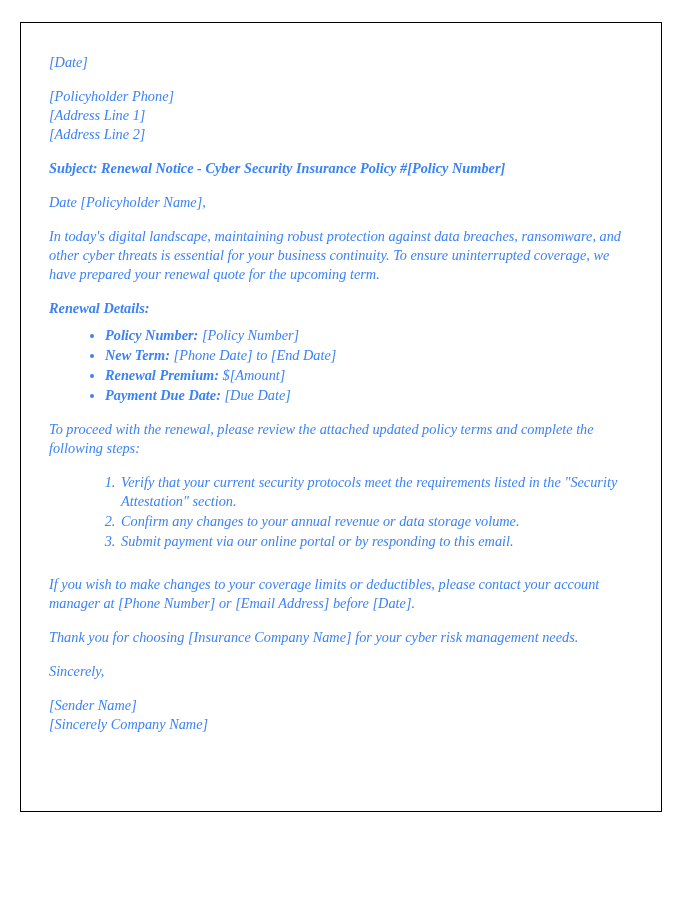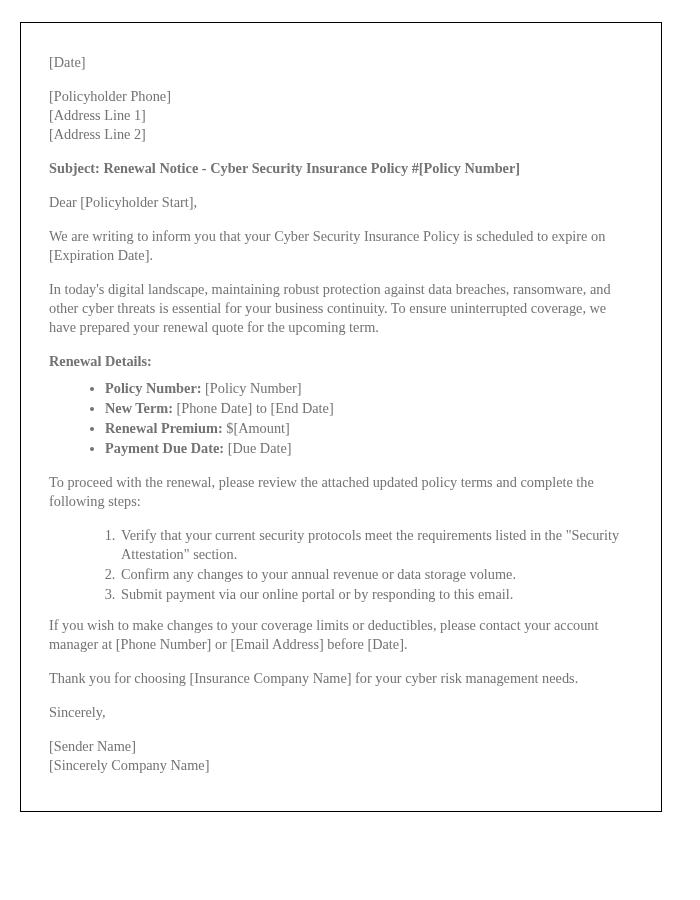--- a/index.html
+++ b/index.html
@@ -21,21 +21,22 @@
     height: 790px;
     border: 1px solid #000000;
     background: #ffffff;
     box-sizing: border-box;
     overflow: hidden;
   }
   #content {
     padding: 30px 30px 0 28px;
     font-size: 14.3px;
     line-height: 1.33;
-    color: #737373;
+    color: #3b82f6;
+    font-style: italic;
   }
   p {
     margin: 0 0 15px 0;
   }
   .addr-block {
     margin: 0 0 15px 0;
   }
   .addr-block div {
     margin: 0;
   }
@@ -52,21 +53,21 @@
   }
   ul.details {
     list-style-type: disc;
     margin: 0 0 15px 0;
     padding-left: 56px;
   }
   ul.details li {
     margin: 0 0 1px 0;
   }
   ol.steps {
-    margin: 0 0 12px 0;
+    margin: 0 0 24px 0;
     padding-left: 70px;
   }
   ol.steps li {
     margin: 0 0 1px 0;
     padding-left: 2px;
   }
   .sig div {
     margin: 0;
   }
 </style>
@@ -79,23 +80,22 @@
     <p>[Date]</p>
 
     <div class="addr-block">
       <div>[Policyholder Phone]</div>
       <div>[Address Line 1]</div>
       <div>[Address Line 2]</div>
     </div>
 
     <p class="subject">Subject: Renewal Notice - Cyber Security Insurance Policy #[Policy Number]</p>
 
-    <p>Dear [Policyholder Start],</p>
+    <p>Date [Policyholder Name],</p>
 
-    <p>We are writing to inform you that your Cyber Security Insurance Policy is scheduled to expire on [Expiration Date].</p>
 
     <p>In today's digital landscape, maintaining robust protection against data breaches, ransomware, and other cyber threats is essential for your business continuity. To ensure uninterrupted coverage, we have prepared your renewal quote for the upcoming term.</p>
 
     <div class="section-head">Renewal Details:</div>
 
     <ul class="details">
       <li><span class="bold">Policy Number:</span> <span>[Policy Number]</span></li>
       <li><span class="bold">New Term:</span> <span>[Phone Date] to [End Date]</span></li>
       <li><span class="bold">Renewal Premium:</span> <span>$[Amount]</span></li>
       <li><span class="bold">Payment Due Date:</span> <span>[Due Date]</span></li>

